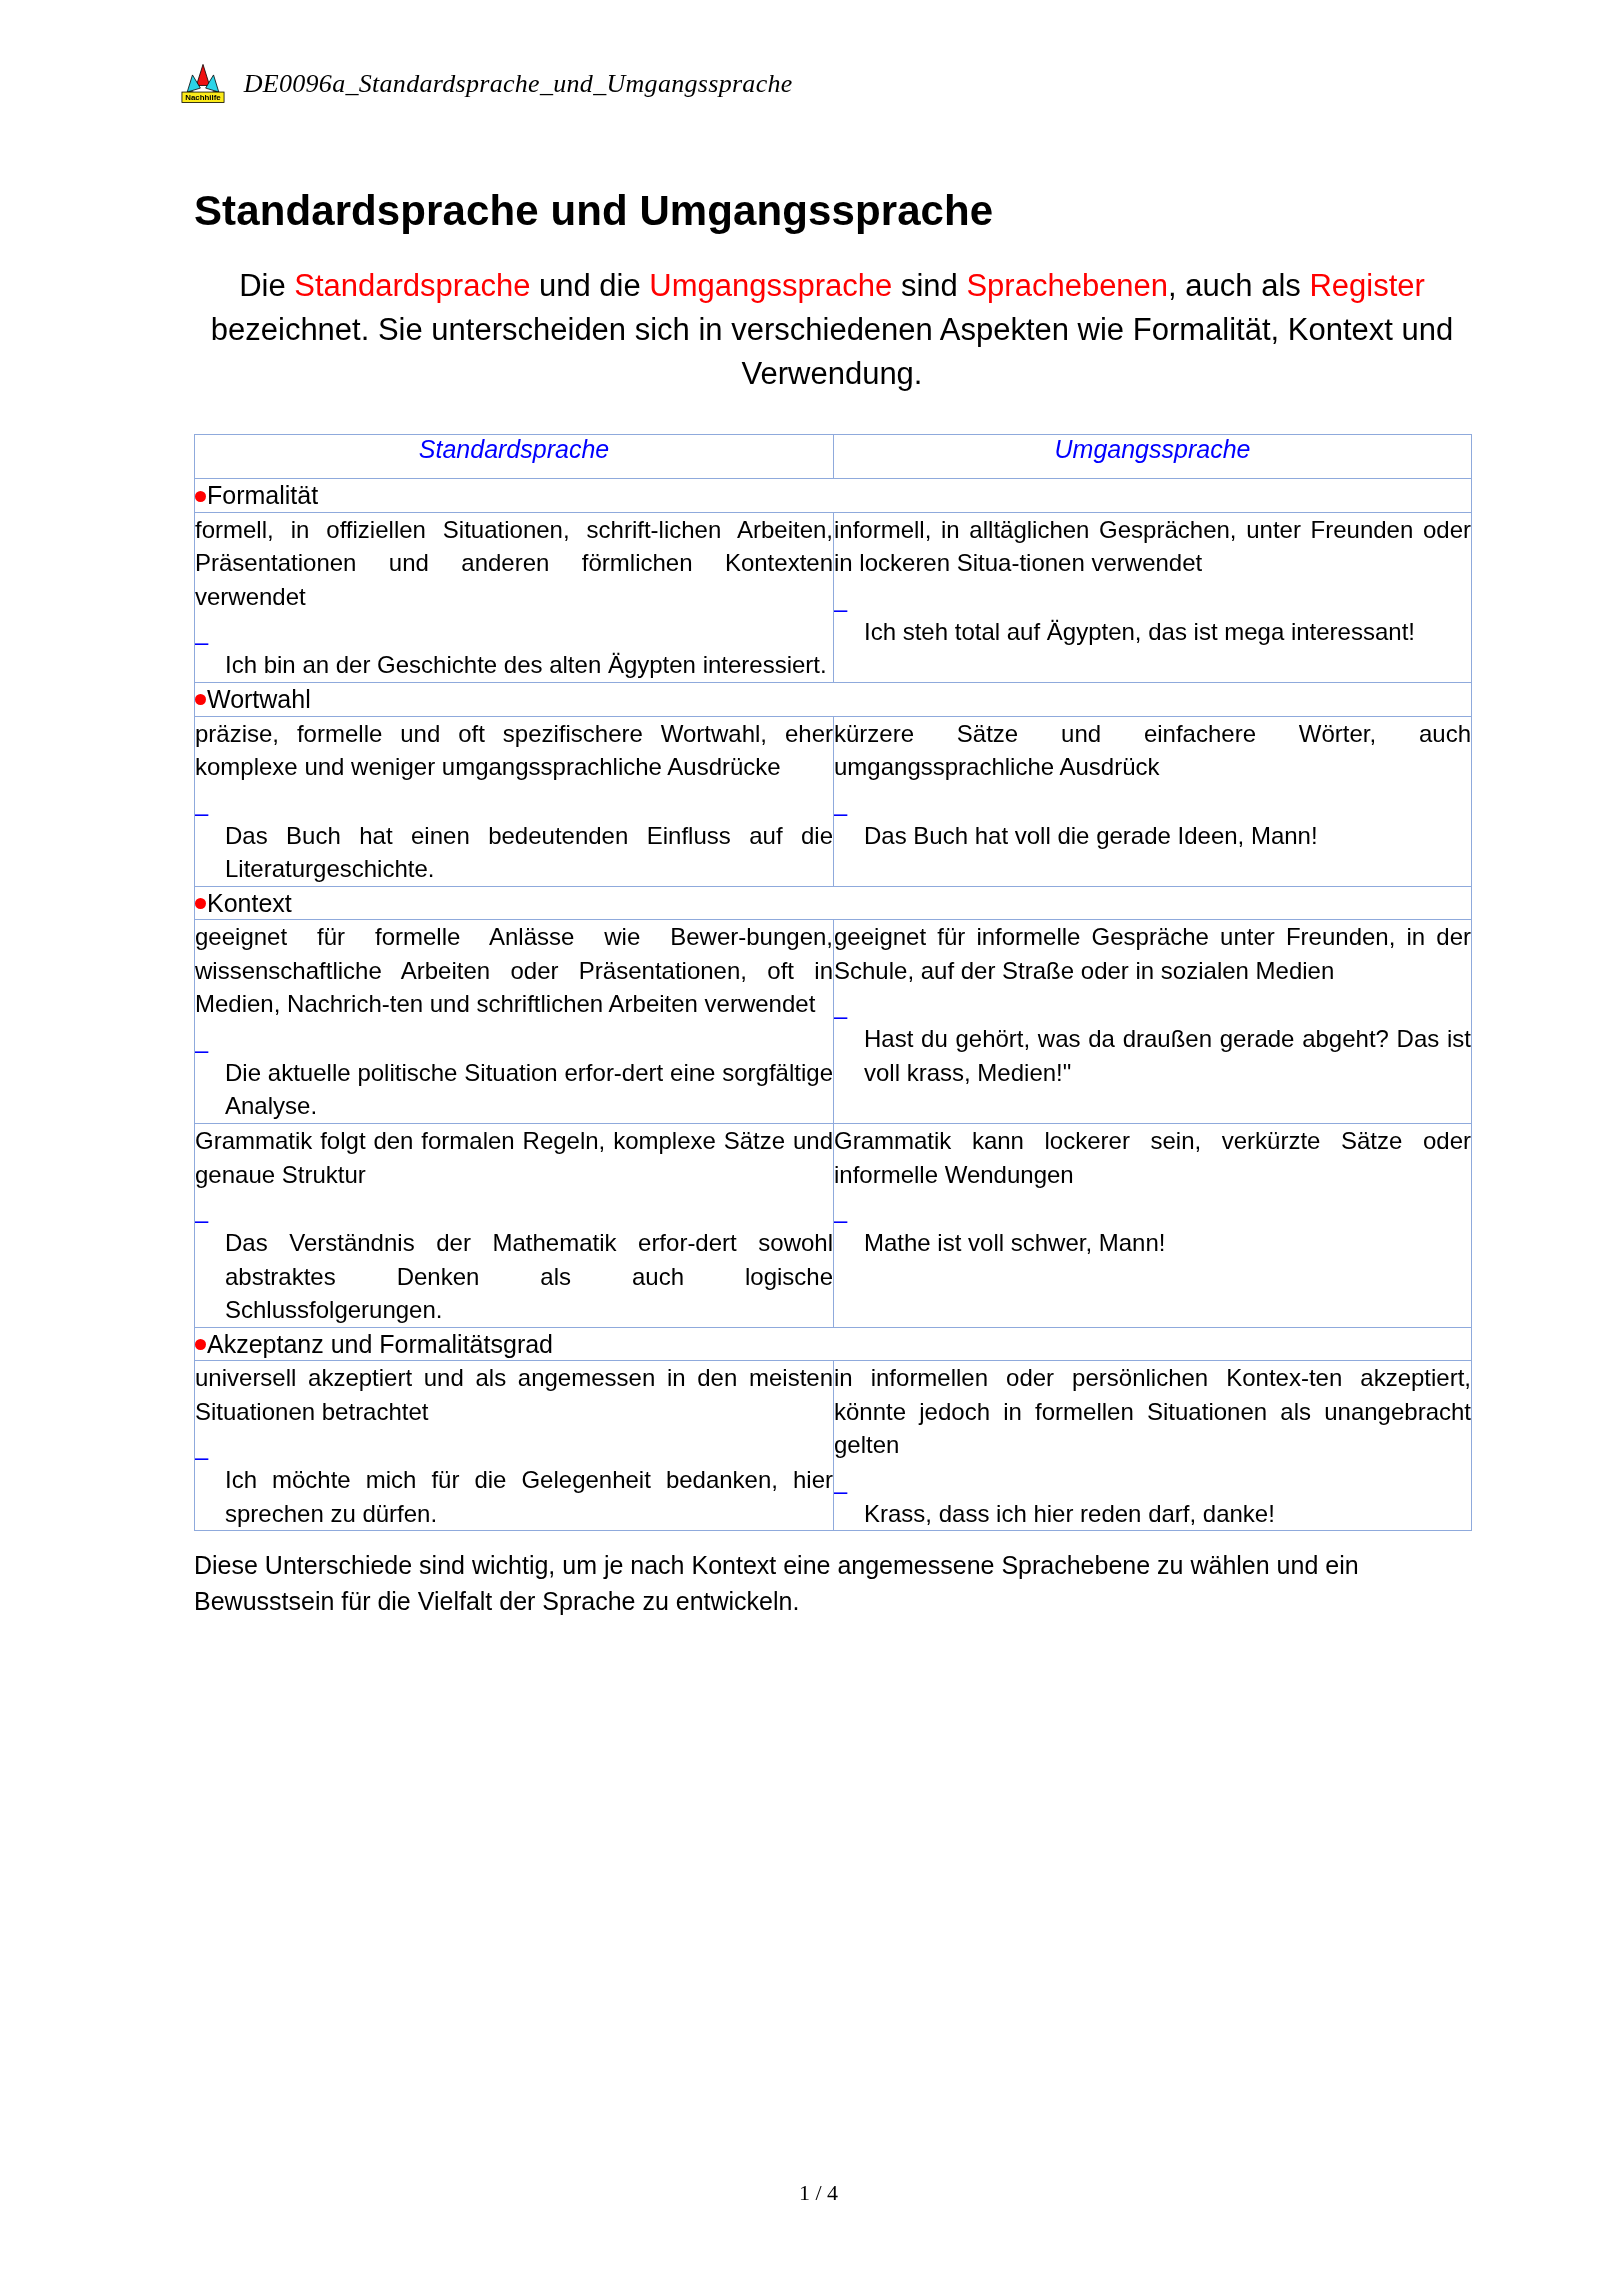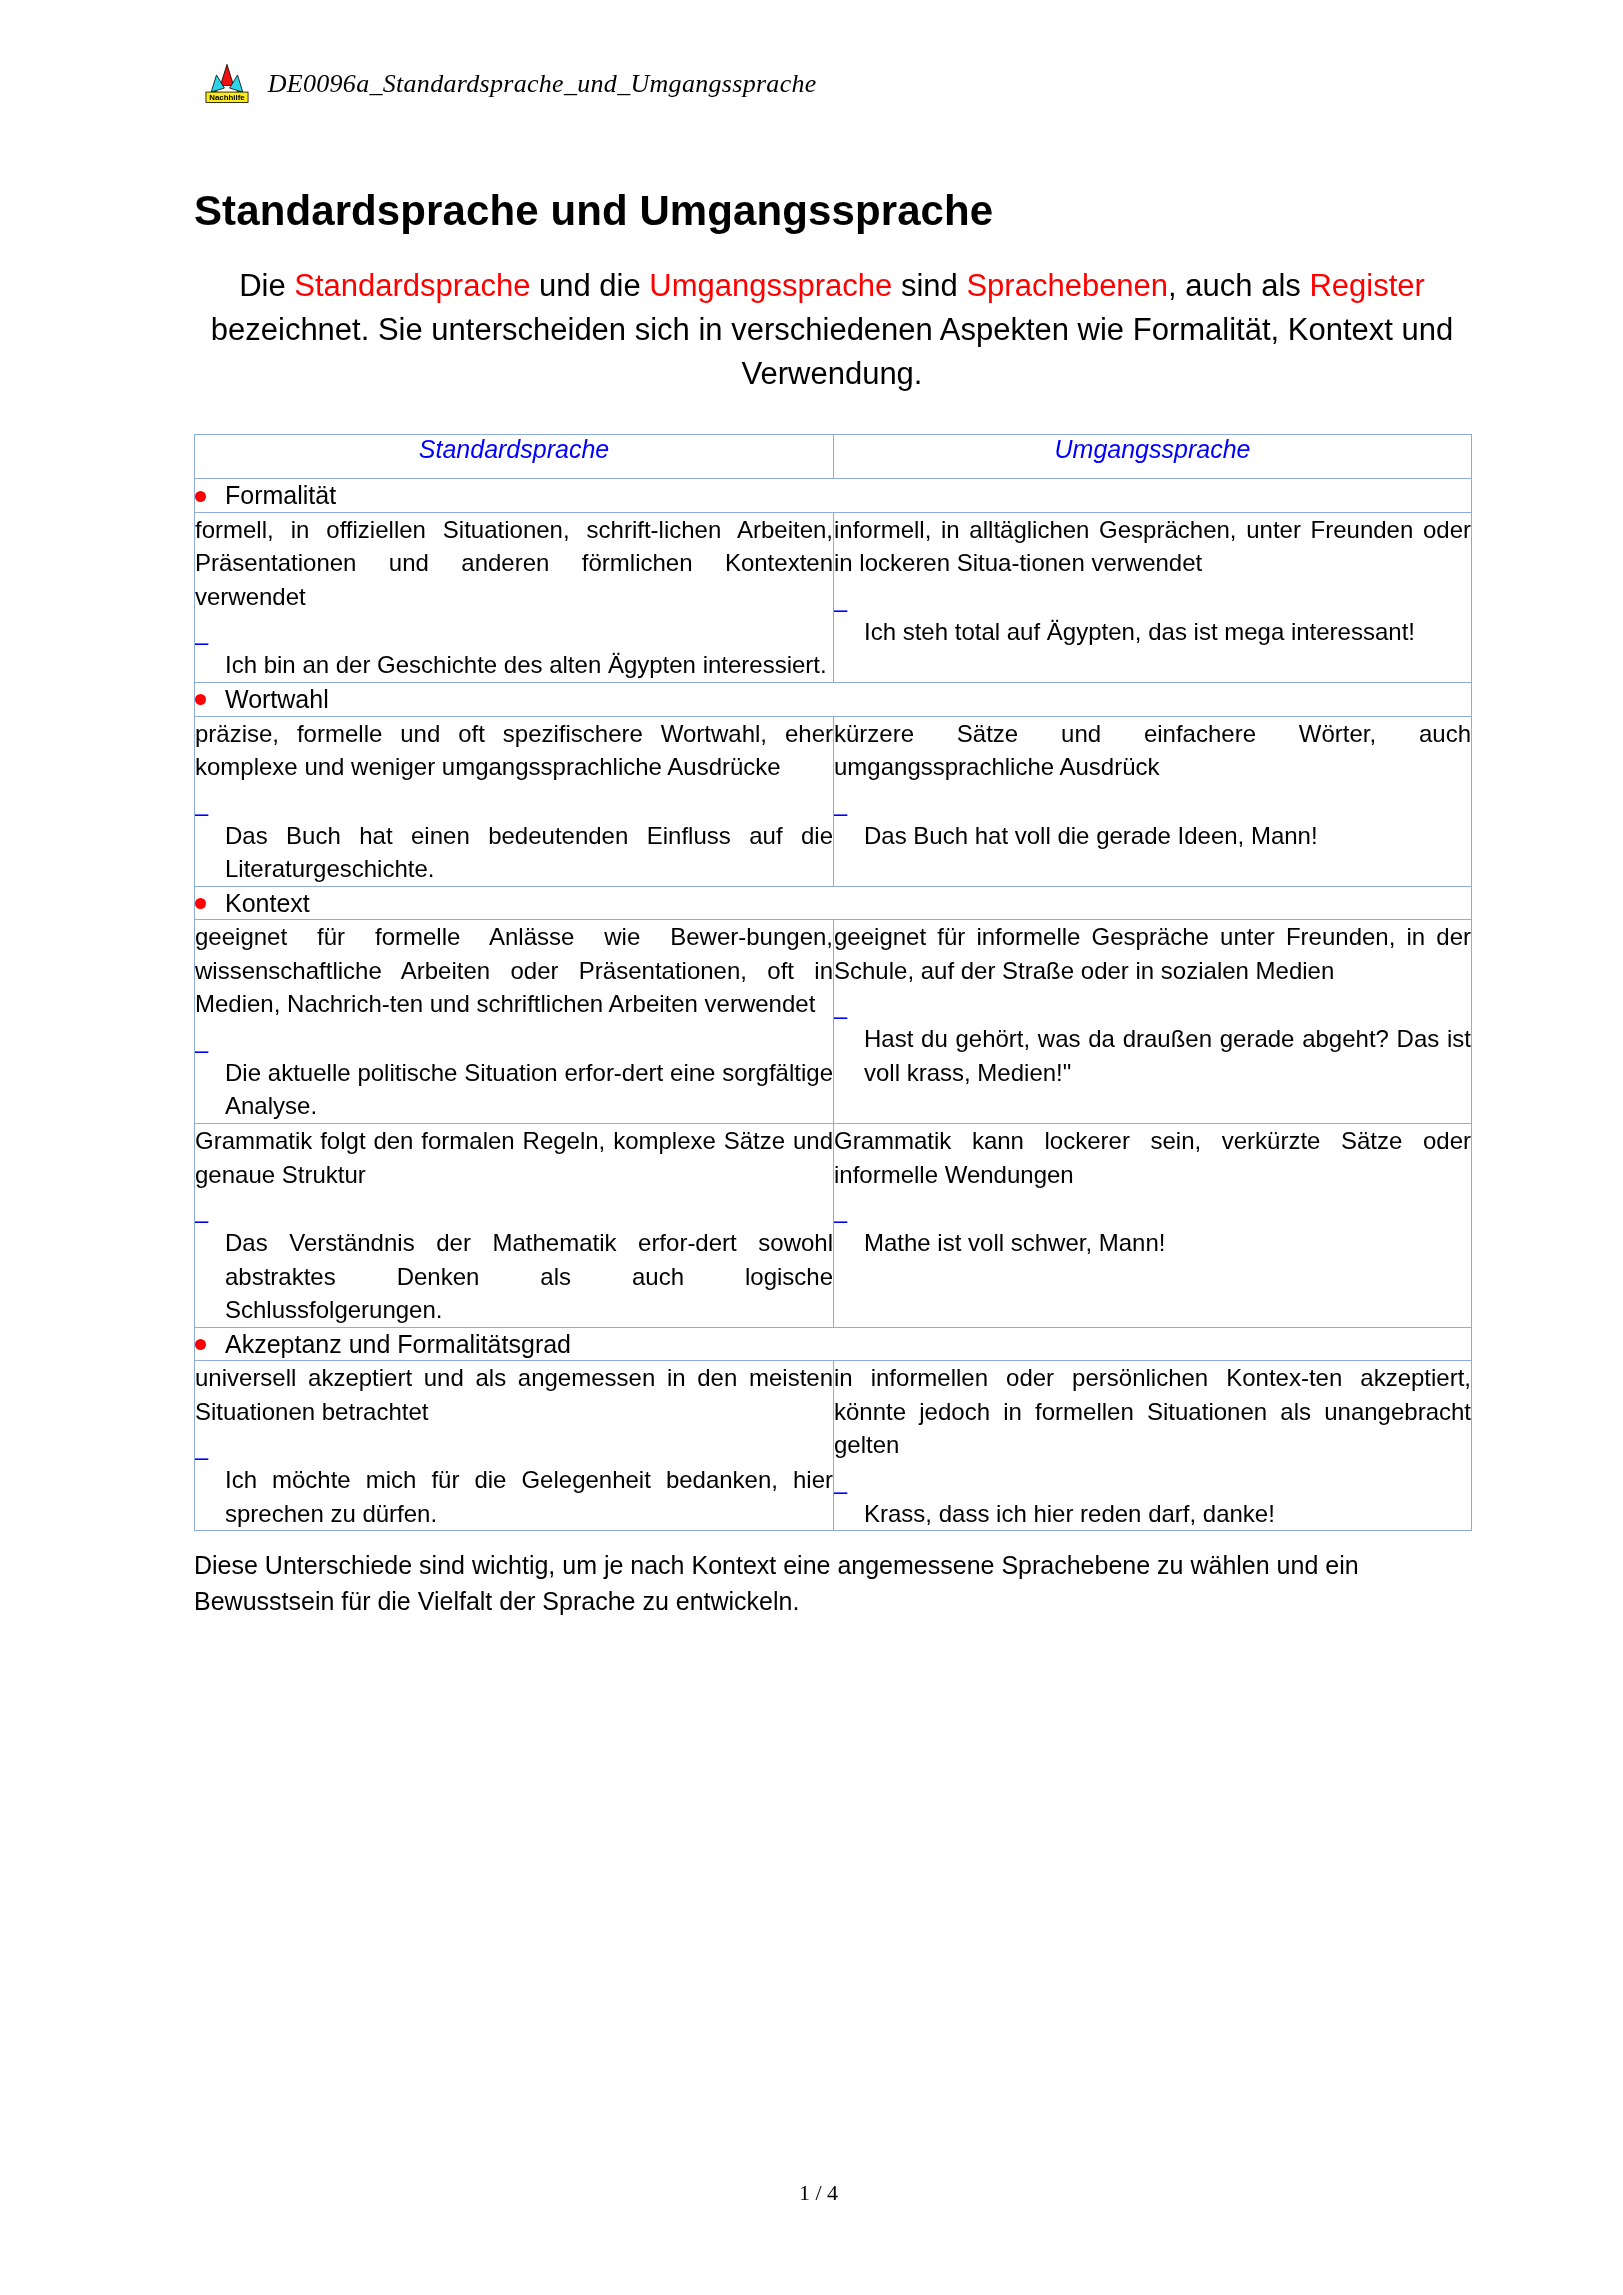--- a/index.html
+++ b/index.html
@@ -14,21 +14,21 @@
     background: #ffffff;
     font-family: "Liberation Sans", sans-serif;
     color: #000000;
     box-sizing: border-box;
     overflow: hidden;
   }
 
   
   .header {
     position: absolute;
-    left: 202px;
+    left: 178px;
     top: 63px;
     display: flex;
     align-items: center;
     gap: 15.7px;
   }
   .logo {
     width: 50px;
     height: 41px;
     position: relative;
     flex: 0 0 auto;
@@ -88,21 +88,21 @@
     height: 43px;
   }
   td.catcell {
     padding: 9.2px 13px 10.5px 13px;
   }
   .cat {
     font-size: 25px;
     line-height: 1.3;
     display: flex;
     align-items: center;
-    gap: 19px;
+    gap: 1px;
   }
   .bullet {
     display: inline-block;
     width: 11px;
     height: 11px;
     border-radius: 50%;
     background: #FF0000;
     flex: 0 0 auto;
     position: relative;
     top: 0.7px;

